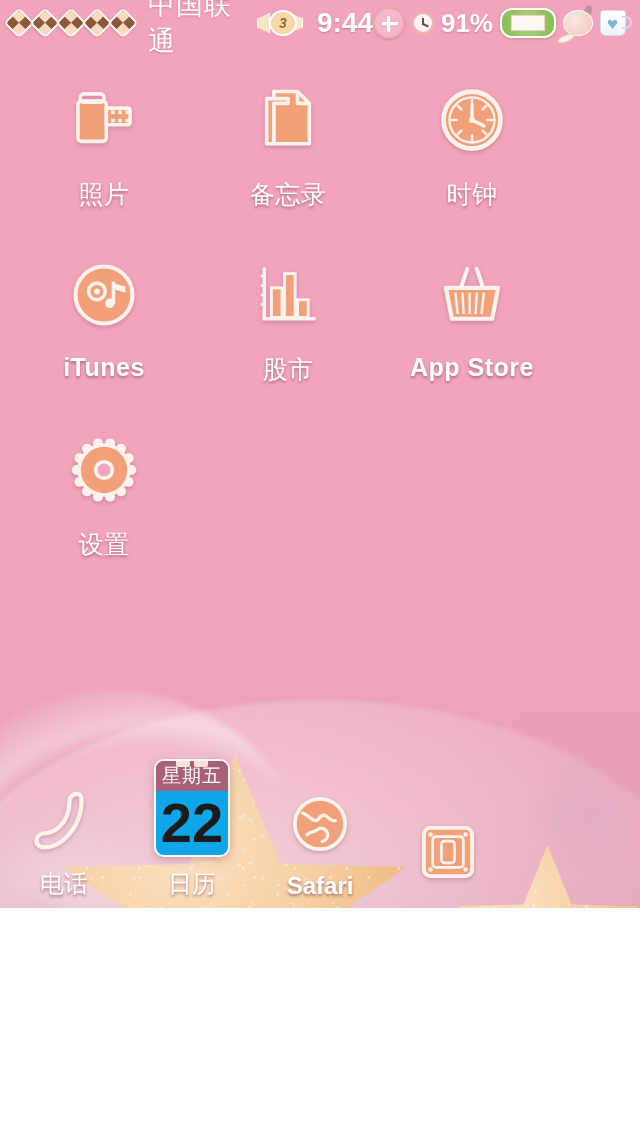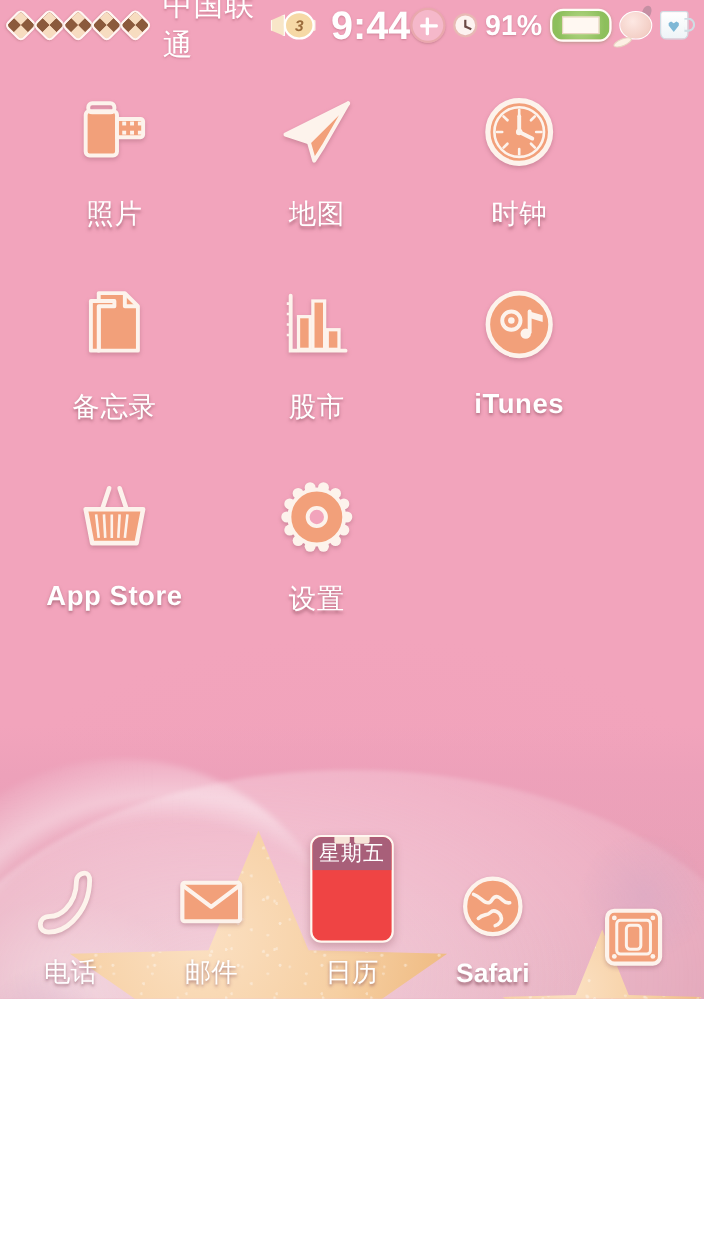--- a/index.html
+++ b/index.html
@@ -109,21 +109,21 @@
   }
   #network-candy .wrap-l { left:0; clip-path:polygon(100% 0,100% 100%,0 72%,0 28%); }
   #network-candy .wrap-r { right:0; clip-path:polygon(0 0,0 100%,100% 72%,100% 28%); }
   #network-candy .core {
     position:absolute; left:12px; top:0; width:28px; height:26px;
     border-radius:50%; background:#f6d9a6; border:2px solid #fff;
     display:flex; align-items:center; justify-content:center;
     color:#9a6b3a; font-size:14px; font-weight:bold; font-style:italic;
   }
   #clock-time {
-    color:#fff; font-size:36px; font-weight:bold; margin-left:6px;
+    color:#fff; font-size:28px; font-weight:bold; margin-left:6px;
     text-shadow:0 1px 2px rgba(170,90,110,.5);
   }
   #status-right {
     margin-left:auto; display:flex; align-items:center; gap:7px;
   }
   .icon-circle-plus {
     width:32px; height:32px; border-radius:50%;
     border:2.5px solid #e9a8ad; background:rgba(255,245,245,.25);
     position:relative;
     box-shadow:0 1px 2px rgba(150,90,95,.4);
@@ -236,21 +236,21 @@
     margin-top:10px; color:#fff; font-size:24px;
     text-shadow:0 2px 3px rgba(120,60,75,.6);
     font-family:"DejaVu Sans","Liberation Sans",sans-serif;
     white-space:nowrap;
   }
   .dock-label.latin { font-weight:bold; font-family:"Liberation Sans",sans-serif; }
 
   
   #cal-icon {
     width:98px; height:98px; border-radius:10px; overflow:hidden;
-    background:#ef4444; border:2px solid #fff7f0;
+    background:#0ea5e9; border:2px solid #fff7f0;
     box-shadow:0 3px 8px rgba(130,70,80,.35);
     display:flex; flex-direction:column; position:relative;
   }
   #cal-head {
     height:30px; background:#a85f79; color:#fff;
     display:flex; align-items:center; justify-content:center;
     font-size:19px; letter-spacing:1px;
     font-family:"DejaVu Sans","Liberation Sans",sans-serif;
   }
   #cal-day {
@@ -395,25 +395,26 @@
               <rect x="44" y="31" width="3" height="3"></rect>
               <rect x="50" y="31" width="3" height="3"></rect>
             </g>
           </svg>
         </div>
         <div class="app-label">照片</div>
       </div>
       <div class="app">
         <div class="app-icon">
           <svg viewBox="0 0 64 64" width="76" height="76" style="filter:drop-shadow(0 2px 2px rgba(140,80,95,.35));">
-            <path d="M56 10 L8 34 L26 40 z" fill="#FDF3EC" stroke="#FDF3EC" stroke-width="3" stroke-linejoin="round"></path>
-            <path d="M56 10 L26 40 L30 54 L37 43 z" fill="#F2A07A" stroke="#FDF3EC" stroke-width="3" stroke-linejoin="round"></path>
-          </svg>
-        </div>
-        <div class="app-label">地图</div>
+            <path d="M20 8 h20 l10 10 v34 h-30 z" fill="#F2A07A" stroke="#FDF3EC" stroke-width="3" stroke-linejoin="round"></path>
+            <path d="M14 14 h18 v4 h-12 v34 h-6 z" fill="#F2A07A" stroke="#FDF3EC" stroke-width="3" stroke-linejoin="round"></path>
+            <path d="M40 8 v10 h10" fill="none" stroke="#FDF3EC" stroke-width="3" stroke-linejoin="round"></path>
+          </svg>
+        </div>
+        <div class="app-label">备忘录</div>
       </div>
       <div class="app">
         <div class="app-icon">
           <svg viewBox="0 0 64 64" width="76" height="76" style="filter:drop-shadow(0 2px 2px rgba(140,80,95,.35));">
             <circle cx="32" cy="32" r="24" fill="#F2A07A" stroke="#FDF3EC" stroke-width="4"></circle>
             <circle cx="32" cy="32" r="19" fill="none" stroke="#FDF3EC" stroke-width="2"></circle>
             <g stroke="#FDF3EC" stroke-width="2" stroke-linecap="round">
               <line x1="32" y1="15" x2="32" y2="19"></line>
               <line x1="32" y1="45" x2="32" y2="49"></line>
               <line x1="15" y1="32" x2="19" y2="32"></line>
@@ -426,56 +427,46 @@
             <line x1="32" y1="32" x2="32" y2="20" stroke="#FDF3EC" stroke-width="3" stroke-linecap="round"></line>
             <line x1="32" y1="32" x2="42" y2="37" stroke="#FDF3EC" stroke-width="3" stroke-linecap="round"></line>
             <circle cx="32" cy="32" r="2.5" fill="#FDF3EC"></circle>
           </svg>
         </div>
         <div class="app-label">时钟</div>
       </div>
       <div class="app">
         <div class="app-icon">
           <svg viewBox="0 0 64 64" width="76" height="76" style="filter:drop-shadow(0 2px 2px rgba(140,80,95,.35));">
-            <path d="M20 8 h20 l10 10 v34 h-30 z" fill="#F2A07A" stroke="#FDF3EC" stroke-width="3" stroke-linejoin="round"></path>
-            <path d="M14 14 h18 v4 h-12 v34 h-6 z" fill="#F2A07A" stroke="#FDF3EC" stroke-width="3" stroke-linejoin="round"></path>
-            <path d="M40 8 v10 h10" fill="none" stroke="#FDF3EC" stroke-width="3" stroke-linejoin="round"></path>
-          </svg>
-        </div>
-        <div class="app-label">备忘录</div>
+            <circle cx="32" cy="32" r="24" fill="#F2A07A" stroke="#FDF3EC" stroke-width="3.5"></circle>
+            <circle cx="26" cy="29" r="7" fill="none" stroke="#FDF3EC" stroke-width="3"></circle>
+            <circle cx="26" cy="29" r="2.5" fill="#FDF3EC"></circle>
+            <path d="M40 22 v16" stroke="#FDF3EC" stroke-width="3" stroke-linecap="round"></path>
+            <path d="M40 22 l10 3 v5 l-10 -3 z" fill="#FDF3EC"></path>
+            <circle cx="37" cy="39" r="4" fill="#FDF3EC"></circle>
+          </svg>
+        </div>
+        <div class="app-label latin">iTunes</div>
       </div>
       <div class="app">
         <div class="app-icon">
           <svg viewBox="0 0 64 64" width="76" height="76" style="filter:drop-shadow(0 2px 2px rgba(140,80,95,.35));">
             <path d="M12 10 v42 h42" fill="none" stroke="#FDF3EC" stroke-width="3" stroke-linecap="round"></path>
             <g stroke="#FDF3EC" stroke-width="2">
               <line x1="9" y1="16" x2="13" y2="16"></line>
               <line x1="9" y1="24" x2="13" y2="24"></line>
               <line x1="9" y1="32" x2="13" y2="32"></line>
               <line x1="9" y1="40" x2="13" y2="40"></line>
             </g>
             <rect x="18" y="26" width="9" height="25" fill="#F2A07A" stroke="#FDF3EC" stroke-width="2.5"></rect>
             <rect x="29" y="14" width="9" height="37" fill="#F2A07A" stroke="#FDF3EC" stroke-width="2.5"></rect>
             <rect x="40" y="36" width="9" height="15" fill="#F2A07A" stroke="#FDF3EC" stroke-width="2.5"></rect>
           </svg>
         </div>
         <div class="app-label">股市</div>
-      </div>
-      <div class="app">
-        <div class="app-icon">
-          <svg viewBox="0 0 64 64" width="76" height="76" style="filter:drop-shadow(0 2px 2px rgba(140,80,95,.35));">
-            <circle cx="32" cy="32" r="24" fill="#F2A07A" stroke="#FDF3EC" stroke-width="3.5"></circle>
-            <circle cx="26" cy="29" r="7" fill="none" stroke="#FDF3EC" stroke-width="3"></circle>
-            <circle cx="26" cy="29" r="2.5" fill="#FDF3EC"></circle>
-            <path d="M40 22 v16" stroke="#FDF3EC" stroke-width="3" stroke-linecap="round"></path>
-            <path d="M40 22 l10 3 v5 l-10 -3 z" fill="#FDF3EC"></path>
-            <circle cx="37" cy="39" r="4" fill="#FDF3EC"></circle>
-          </svg>
-        </div>
-        <div class="app-label latin">iTunes</div>
       </div>
       <div class="app">
         <div class="app-icon">
           <svg viewBox="0 0 64 64" width="76" height="76" style="filter:drop-shadow(0 2px 2px rgba(140,80,95,.35));">
             <path d="M22 28 L28 10 M42 28 L36 10" fill="none" stroke="#FDF3EC" stroke-width="3.5" stroke-linecap="round"></path>
             <path d="M10 26 h44 l-5 26 h-34 z" fill="#F2A07A" stroke="#FDF3EC" stroke-width="3.5" stroke-linejoin="round"></path>
             <g stroke="#FDF3EC" stroke-width="2">
               <line x1="18" y1="30" x2="20" y2="48"></line>
               <line x1="24" y1="30" x2="25" y2="48"></line>
               <line x1="30" y1="30" x2="30" y2="48"></line>
@@ -514,34 +505,26 @@
   <div id="dock">
       <div class="dock-app">
         <div class="dock-icon">
           <svg viewBox="0 0 64 64" width="70" height="70" style="filter:drop-shadow(0 2px 2px rgba(140,80,95,.35));">
             <path d="M44 8 c-4 0 -7 3 -7 7 c0 9 -3 17 -9 23 c-4 4 -9 6 -13 6 c-5 0 -8 3 -8 7 c0 4 3 6 7 6 c7 0 14 -3 20 -9 c10 -10 14 -23 14 -34 c0 -4 -2 -6 -4 -6 z" fill="none" stroke="#FDF3EC" stroke-width="4" stroke-linejoin="round"></path>
           </svg>
         </div>
         <div class="dock-label">电话</div>
       </div>
       <div class="dock-app">
-        <div class="dock-icon">
-          <svg viewBox="0 0 64 64" width="70" height="70" style="filter:drop-shadow(0 2px 2px rgba(140,80,95,.35));">
-            <rect x="8" y="16" width="48" height="32" rx="2" fill="#F2A07A" stroke="#FDF3EC" stroke-width="3.5"></rect>
-            <path d="M8 18 L32 36 L56 18" fill="none" stroke="#FDF3EC" stroke-width="3.5" stroke-linejoin="round"></path>
-          </svg>
-        </div>
-        <div class="dock-label">邮件</div>
-      </div>
-      <div class="dock-app">
         <div class="dock-icon" style="height: 104px;">
           <div id="cal-icon">
             <div class="cal-tab" style="left:20px;"></div>
             <div class="cal-tab" style="right:20px;"></div>
             <div id="cal-head">星期五</div>
+            <div id="cal-day">22</div>
           </div>
         </div>
         <div class="dock-label">日历</div>
       </div>
       <div class="dock-app">
         <div class="dock-icon">
           <svg viewBox="0 0 64 64" width="70" height="70" style="filter:drop-shadow(0 2px 2px rgba(140,80,95,.35));">
             <circle cx="32" cy="32" r="23" fill="#F2A07A" stroke="#FDF3EC" stroke-width="3.5"></circle>
             <path d="M16 22 c6 2 8 7 12 7 c4 0 3 -6 8 -5 c4 1 5 6 10 5" fill="none" stroke="#FDF3EC" stroke-width="3" stroke-linecap="round"></path>
             <path d="M20 42 c4 -4 7 -2 10 -5 c3 -3 8 0 9 4 c1 3 -2 6 -5 7" fill="none" stroke="#FDF3EC" stroke-width="3" stroke-linecap="round"></path>

